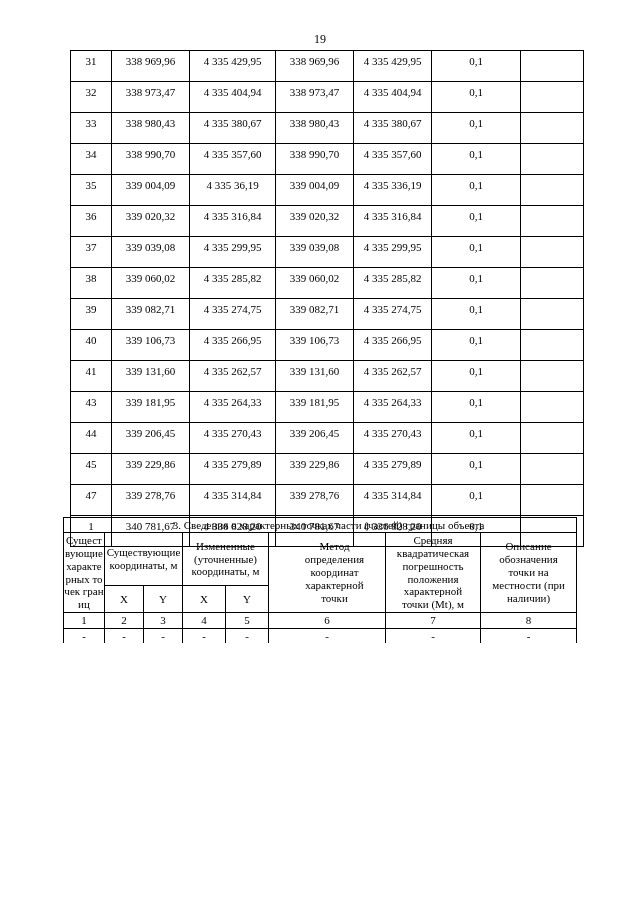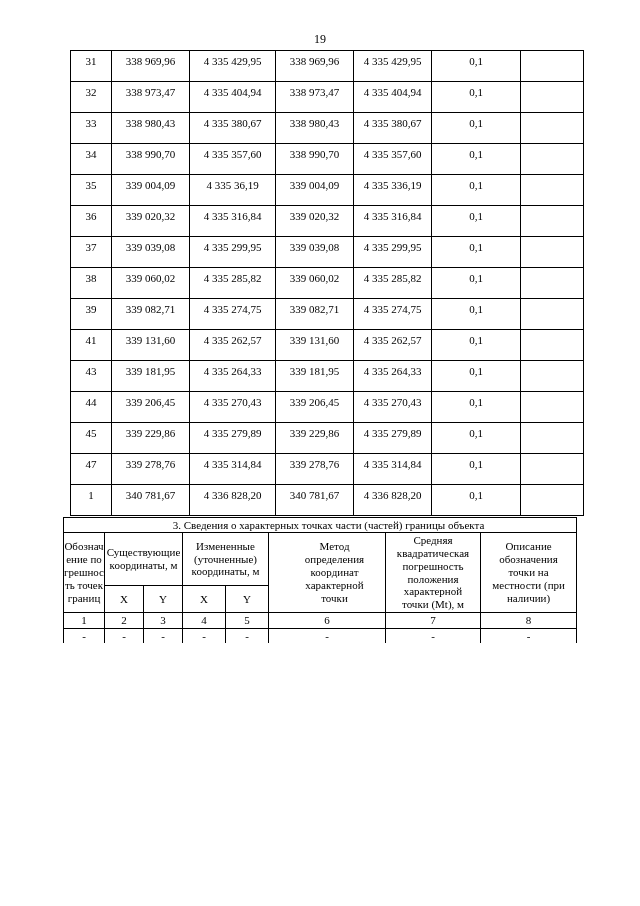--- a/index.html
+++ b/index.html
@@ -158,20 +158,29 @@
           <td>4 335 285,82</td>
           <td>0,1</td>
           <td></td>
         </tr>
         <tr>
           <td>39</td>
           <td>339 082,71</td>
           <td>4 335 274,75</td>
           <td>339 082,71</td>
           <td>4 335 274,75</td>
+          <td>0,1</td>
+          <td></td>
+        </tr>
+        <tr>
+          <td>40</td>
+          <td>339 106,73</td>
+          <td>4 335 266,95</td>
+          <td>339 106,73</td>
+          <td>4 335 266,95</td>
           <td>0,1</td>
           <td></td>
         </tr>
         <tr>
           <td>41</td>
           <td>339 131,60</td>
           <td>4 335 262,57</td>
           <td>339 131,60</td>
           <td>4 335 262,57</td>
           <td>0,1</td>
@@ -234,21 +243,21 @@
         <col style="width:43px">
         <col style="width:117px">
       <col style="width:95px">
         <col style="width:96px">
     </colgroup>
     <tbody>
       <tr class="title-row">
         <td colspan="8">3. Сведения о характерных точках части (частей) границы объекта</td>
       </tr>
       <tr class="hdr1">
-        <td rowspan="2" class="break-all">Обозначение погрешность точек границ</td>
+        <td rowspan="2" class="break-all">Существующие характерных точек границ</td>
         <td colspan="2">Существующие координаты, м</td>
         <td colspan="2">Измененные (уточненные) координаты, м</td>
         <td rowspan="2" class="pad-h">Метод определения координат характерной точки</td>
         <td rowspan="2" class="pad-s">Средняя квадратическая погрешность положения характерной точки (Mt), м</td>
         <td rowspan="2" class="pad-s">Описание обозначения точки на местности (при наличии)</td>
       </tr>
       <tr class="hdr2">
         <td>X</td>
         <td>Y</td>
         <td>X</td>

